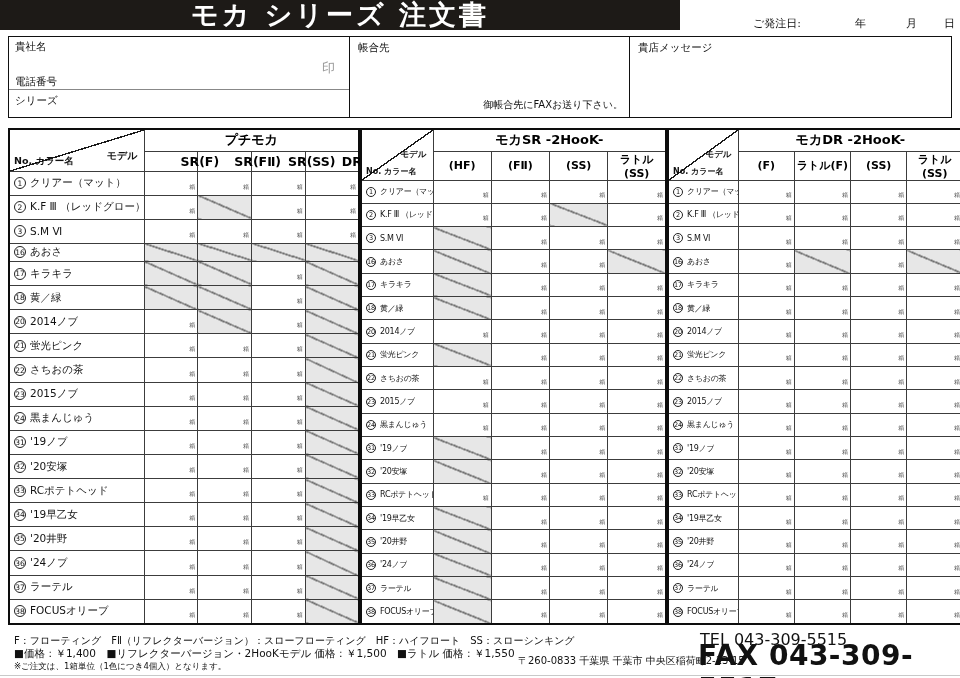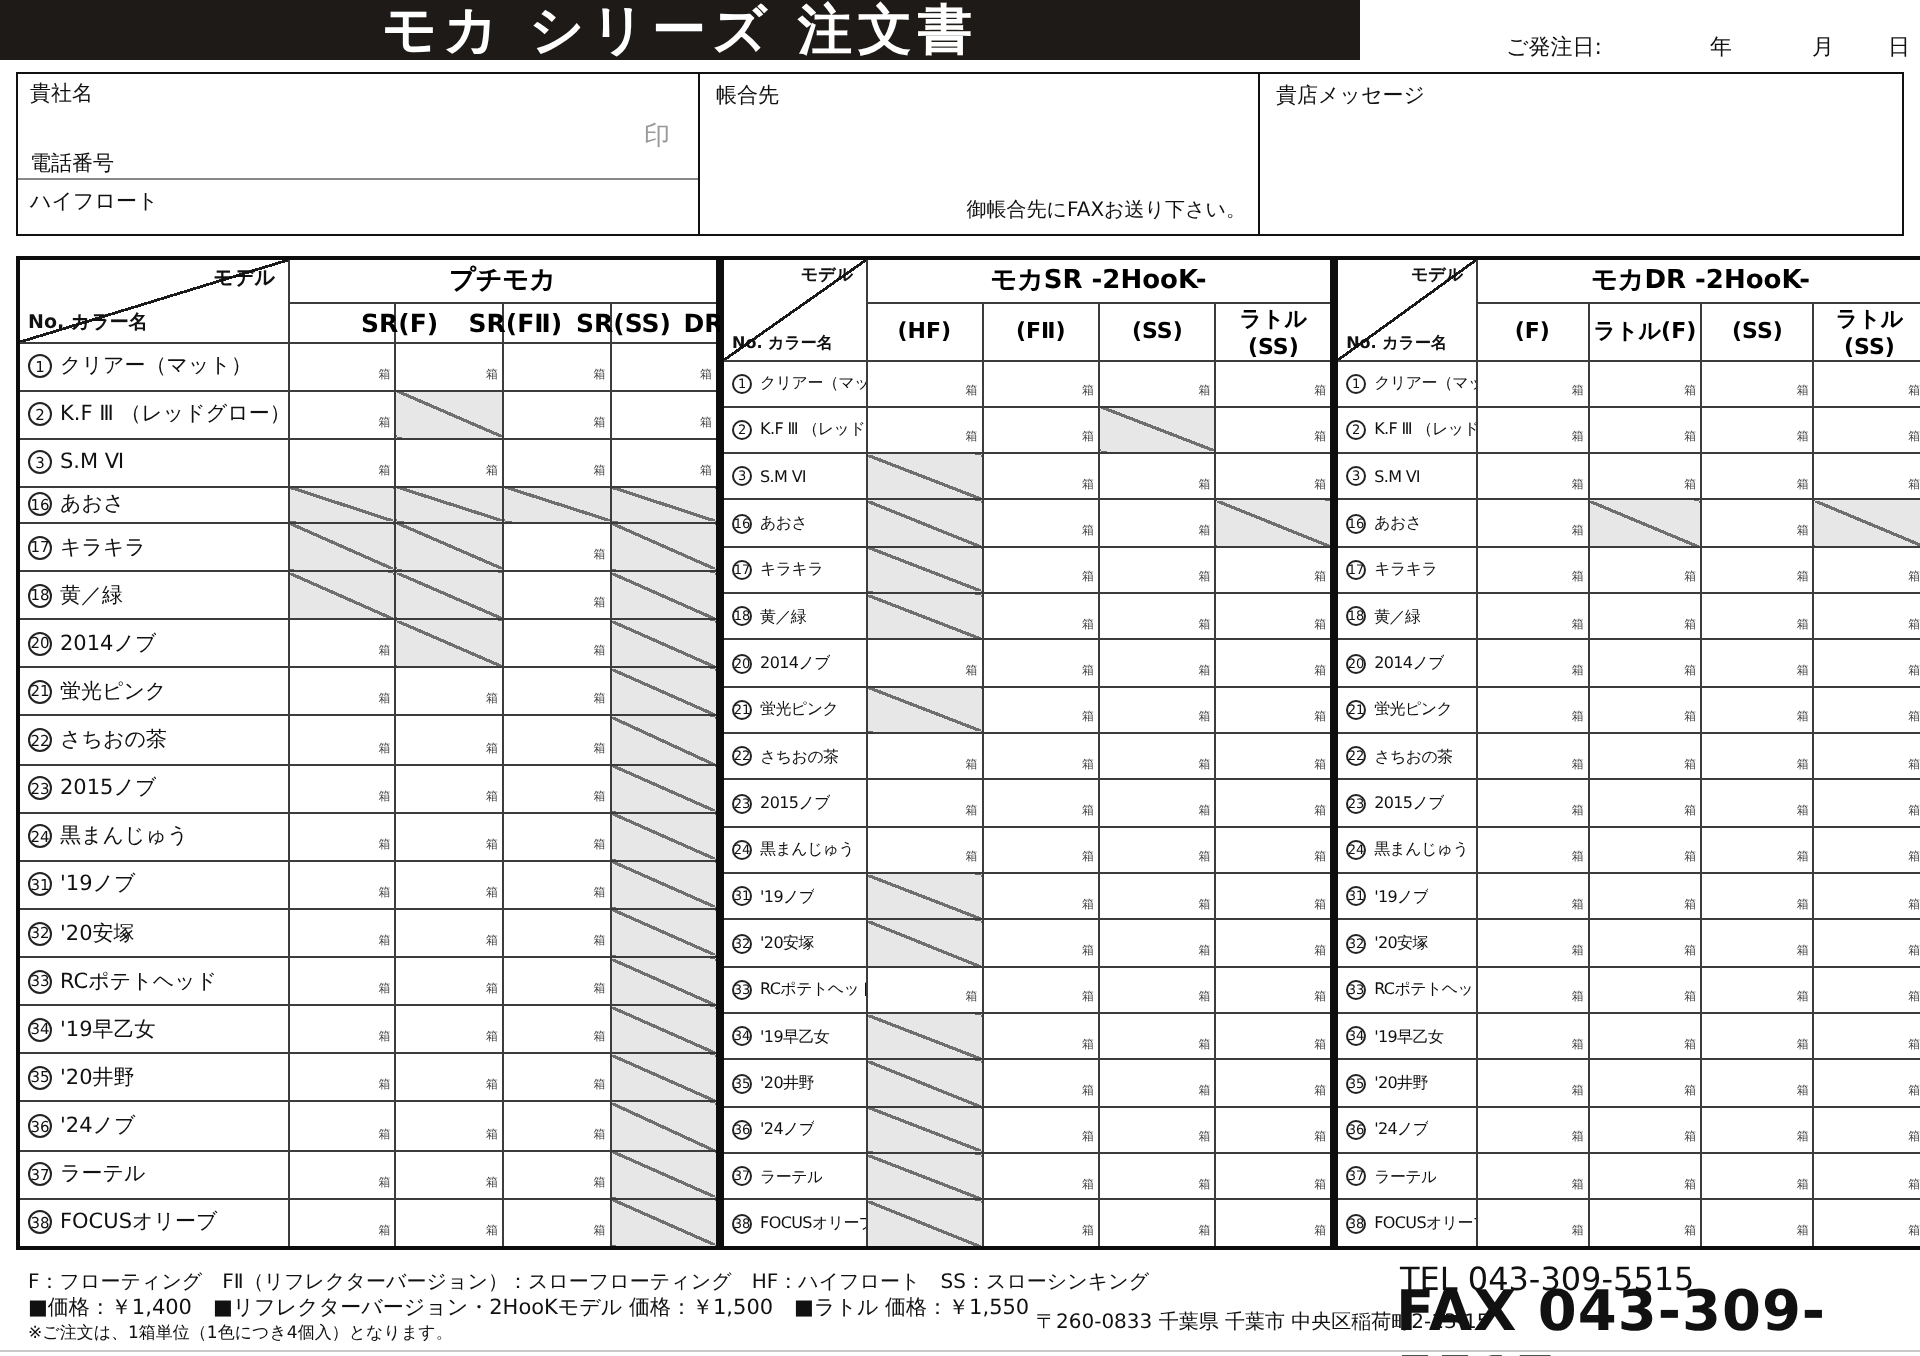--- a/index.html
+++ b/index.html
@@ -34,21 +34,21 @@
   table.order-table { border:2px solid #0d0d0d; }
   .order-table th, .order-table td { border:1px solid #3c3c3c; padding:0; }
   .group { height:22px; font-size:13px; font-weight:bold; text-align:center; color:#000; }
   .colhdr { height:20px; font-weight:bold; text-align:center; color:#000; border-bottom:2px solid #0d0d0d; }
   .t0 .colhdr { font-size:12.5px;padding-left:36px; }
   .t1 .colhdr, .t2 .colhdr { font-size:11px; }
   .corner { position:relative; border-right:2px solid #0d0d0d; border-bottom:2px solid #0d0d0d;
             background-image:linear-gradient(to bottom right,
               transparent calc(50% - 0.7px), #1a1a1a calc(50% - 0.7px),
               #1a1a1a calc(50% + 0.7px), transparent calc(50% + 0.7px)); }
-  .corner .model  { position:absolute; top:2px; right:6px; font-size:10px; color:#111; }
+  .corner .model  { position:absolute; top:19px; right:6px; font-size:10px; color:#111; }
   .corner .rowhdr { position:absolute; bottom:3px; left:4px; font-size:9.5px; color:#111; }
   .t1 .corner .model, .t2 .corner .model { font-size:8.5px; }
   .t1 .corner .rowhdr, .t2 .corner .rowhdr { font-size:8px; }
   .rowlabel { border-right:2px solid #0d0d0d; }
   .rowlabel .inner { display:flex; align-items:center; gap:4px; padding-left:4px; }
   .circ { flex:none; display:inline-flex; align-items:center; justify-content:center;
           width:12px; height:12px; border:1px solid #222; border-radius:50%;
           font-size:7.5px; color:#111; }
   .cname { font-size:10.5px; color:#111; white-space:nowrap; overflow:hidden; }
   .t1 .circ, .t2 .circ { width:10px; height:10px; font-size:6.5px; }
@@ -84,21 +84,21 @@
     <span class="d-year">年</span>
     <span class="d-month">月</span>
     <span class="d-day">日</span>
   </div>
 
   <div class="fbox fbox1">
     <span class="flabel" style="left:6px; top:3px;">貴社名</span>
     <span class="seal">印</span>
     <span class="flabel" style="left:6px; top:38px;">電話番号</span>
     <div class="fdivider"></div>
-    <span class="flabel" style="left:6px; top:57px;">ハイフロート</span>
+    <span class="flabel" style="left:6px; top:57px;">シリーズ</span>
   </div>
 
   <div class="fbox fbox2">
     <span class="flabel" style="left:8px; top:4px;">帳合先</span>
     <span class="faxnote">御帳合先にFAXお送り下さい。</span>
   </div>
 
   <div class="fbox fbox3">
     <span class="flabel" style="left:8px; top:4px;text-align:right;">貴店メッセージ</span>
   </div>

